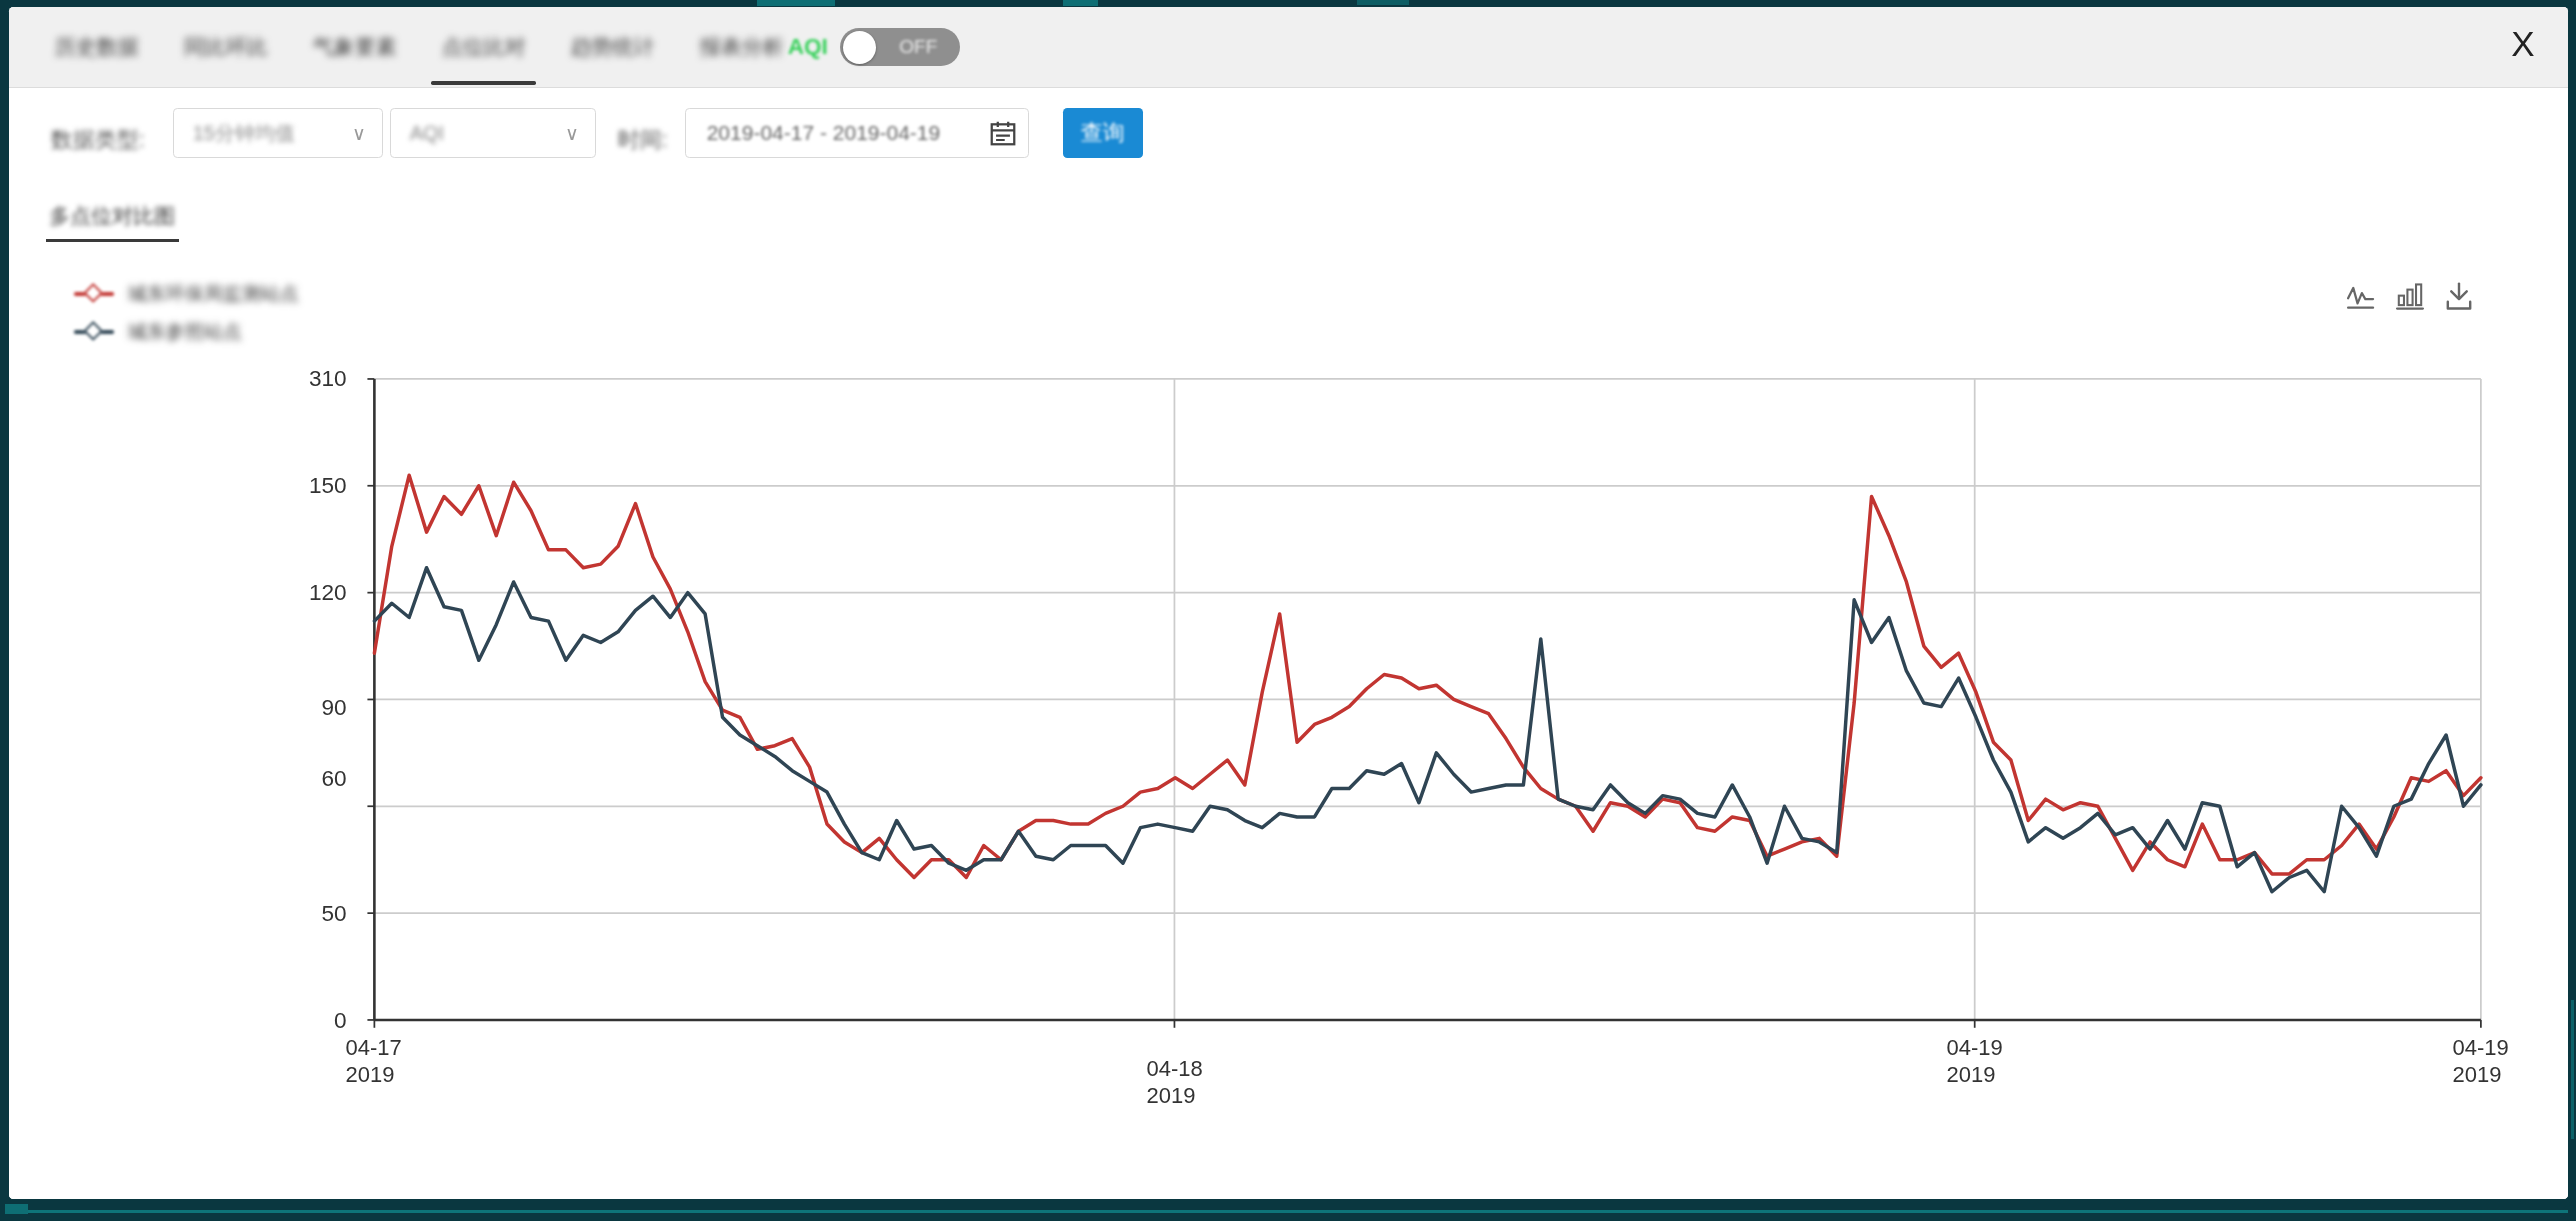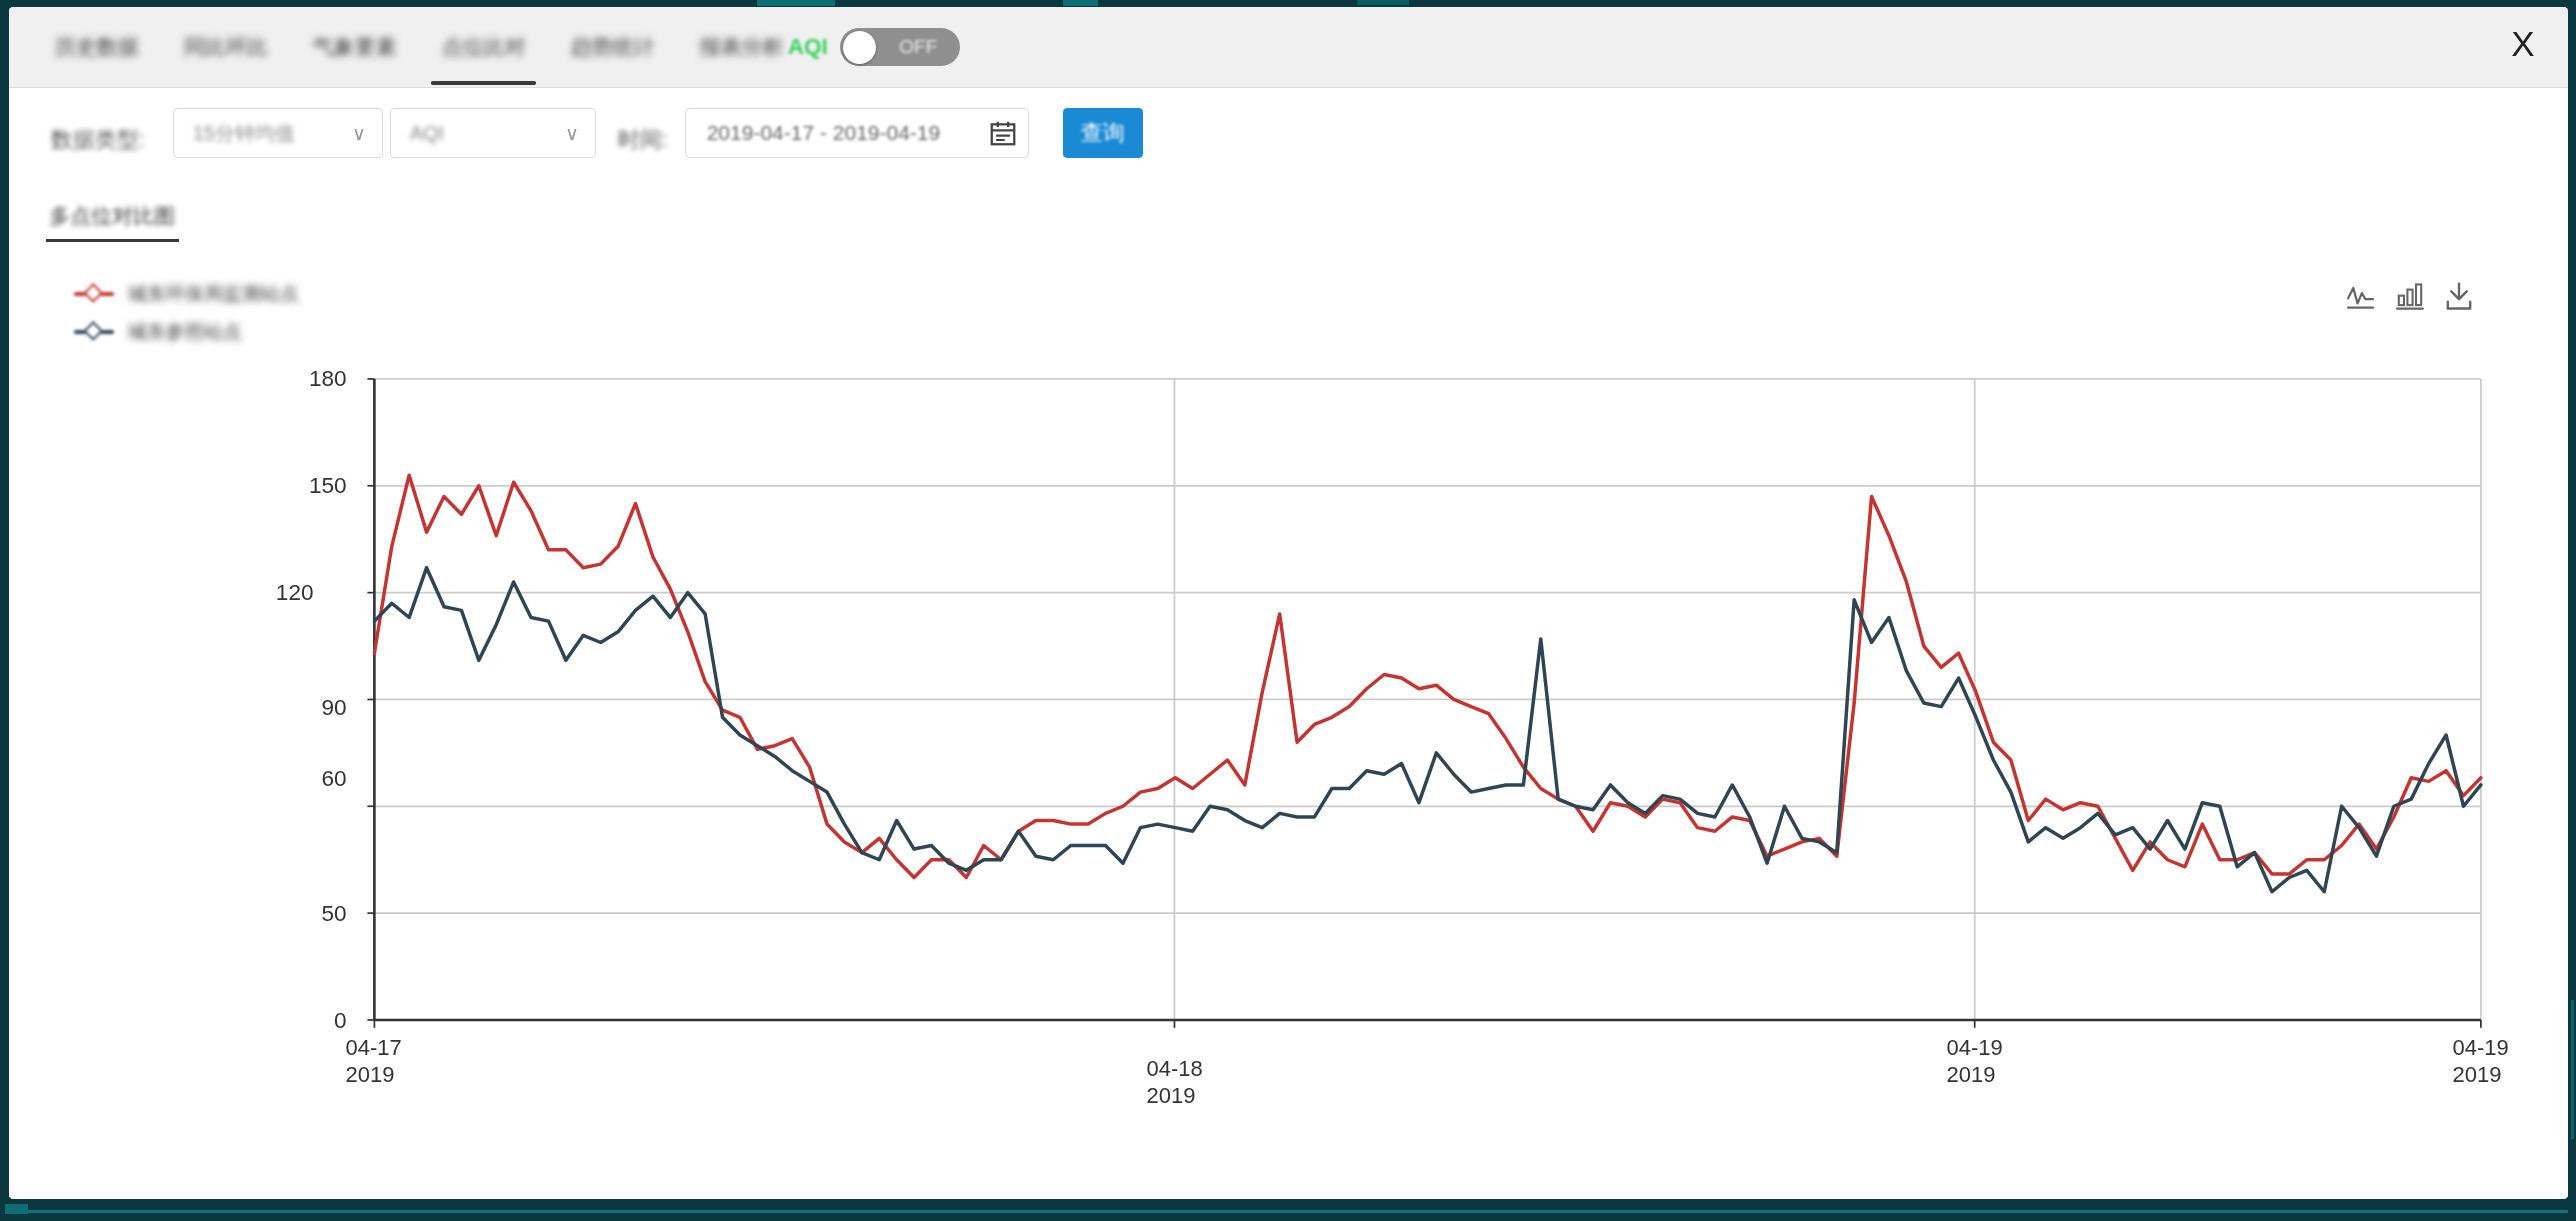--- a/index.html
+++ b/index.html
@@ -217,23 +217,23 @@
       <line x1="8" y1="8" x2="8" y2="745" stroke="#333" stroke-width="3"></line>
       <line x1="8" y1="745" x2="2430" y2="745" stroke="#333" stroke-width="3"></line>
       <polyline points="8.0,323.3 28.0,200.4 48.0,118.6 68.0,184.1 88.1,143.1 108.1,163.6 128.1,130.8 148.1,188.2 168.1,126.7 188.1,159.5 208.2,204.5 228.2,204.5 248.2,225.0 268.2,220.9 288.2,200.4 308.2,151.3 328.3,212.7 348.3,249.6 368.3,298.7 388.3,356.0 408.3,388.8 428.3,397.0 448.4,433.8 468.4,429.7 488.4,421.5 508.4,454.3 528.4,519.8 548.4,540.3 568.5,552.6 588.5,536.2 608.5,560.8 628.5,581.2 648.5,560.8 668.5,560.8 688.6,581.2 708.6,544.4 728.6,560.8 748.6,528.0 768.6,515.7 788.6,515.7 808.7,519.8 828.7,519.8 848.7,507.5 868.7,499.3 888.7,483.0 908.7,478.9 928.8,466.6 948.8,478.9 968.8,462.5 988.8,446.1 1008.8,474.8 1028.8,368.3 1048.9,278.2 1068.9,425.6 1088.9,405.2 1108.9,397.0 1128.9,384.7 1148.9,364.2 1169.0,347.8 1189.0,351.9 1209.0,364.2 1229.0,360.1 1249.0,376.5 1269.0,384.7 1289.1,392.9 1309.1,421.5 1329.1,454.3 1349.1,478.9 1369.1,491.1 1389.1,499.3 1409.2,528.0 1429.2,495.2 1449.2,499.3 1469.2,511.6 1489.2,491.1 1509.2,495.2 1529.3,523.9 1549.3,528.0 1569.3,511.6 1589.3,515.7 1609.3,556.7 1629.3,548.5 1649.4,540.3 1669.4,536.2 1689.4,556.7 1709.4,380.6 1729.4,143.1 1749.4,188.2 1769.5,241.4 1789.5,315.1 1809.5,339.6 1829.5,323.3 1849.5,368.3 1869.5,425.6 1889.6,446.1 1909.6,515.7 1929.6,491.1 1949.6,503.4 1969.6,495.2 1989.6,499.3 2009.7,536.2 2029.7,573.0 2049.7,540.3 2069.7,560.8 2089.7,568.9 2109.7,519.8 2129.8,560.8 2149.8,560.8 2169.8,552.6 2189.8,577.1 2209.8,577.1 2229.8,560.8 2249.9,560.8 2269.9,544.4 2289.9,519.8 2309.9,548.5 2329.9,511.6 2349.9,466.6 2370.0,470.7 2390.0,458.4 2410.0,487.1 2430.0,466.6" fill="none" stroke="#c23531" stroke-width="4" stroke-linejoin="round" stroke-linecap="round"></polyline>
       <polyline points="8.0,286.4 28.0,265.9 48.0,282.3 68.0,225.0 88.1,270.0 108.1,274.1 128.1,331.5 148.1,290.5 168.1,241.4 188.1,282.3 208.2,286.4 228.2,331.5 248.2,302.8 268.2,311.0 288.2,298.7 308.2,274.1 328.3,257.8 348.3,282.3 368.3,253.7 388.3,278.2 408.3,397.0 428.3,417.4 448.4,429.7 468.4,442.0 488.4,458.4 508.4,470.7 528.4,483.0 548.4,519.8 568.5,552.6 588.5,560.8 608.5,515.7 628.5,548.5 648.5,544.4 668.5,564.8 688.6,573.0 708.6,560.8 728.6,560.8 748.6,528.0 768.6,556.7 788.6,560.8 808.7,544.4 828.7,544.4 848.7,544.4 868.7,564.8 888.7,523.9 908.7,519.8 928.8,523.9 948.8,528.0 968.8,499.3 988.8,503.4 1008.8,515.7 1028.8,523.9 1048.9,507.5 1068.9,511.6 1088.9,511.6 1108.9,478.9 1128.9,478.9 1148.9,458.4 1169.0,462.5 1189.0,450.2 1209.0,495.2 1229.0,437.9 1249.0,462.5 1269.0,483.0 1289.1,478.9 1309.1,474.8 1329.1,474.8 1349.1,306.9 1369.1,491.1 1389.1,499.3 1409.2,503.4 1429.2,474.8 1449.2,495.2 1469.2,507.5 1489.2,487.1 1509.2,491.1 1529.3,507.5 1549.3,511.6 1569.3,474.8 1589.3,511.6 1609.3,564.8 1629.3,499.3 1649.4,536.2 1669.4,540.3 1689.4,552.6 1709.4,261.9 1729.4,311.0 1749.4,282.3 1769.5,343.7 1789.5,380.6 1809.5,384.7 1829.5,351.9 1849.5,397.0 1869.5,446.1 1889.6,483.0 1909.6,540.3 1929.6,523.9 1949.6,536.2 1969.6,523.9 1989.6,507.5 2009.7,532.1 2029.7,523.9 2049.7,548.5 2069.7,515.7 2089.7,548.5 2109.7,495.2 2129.8,499.3 2149.8,568.9 2169.8,552.6 2189.8,597.6 2209.8,581.2 2229.8,573.0 2249.9,597.6 2269.9,499.3 2289.9,523.9 2309.9,556.7 2329.9,499.3 2349.9,491.1 2370.0,450.2 2390.0,417.4 2410.0,499.3 2430.0,474.8" fill="none" stroke="#2f4554" stroke-width="4" stroke-linejoin="round" stroke-linecap="round"></polyline>
     </svg>
   <div id="y-labels">
       <div class="y-tick-label" style="top: 1000px;">0</div>
       <div class="y-tick-label" style="top: 893px;">50</div>
       <div class="y-tick-label" style="top: 758px;">60</div>
       <div class="y-tick-label" style="top: 679px; margin-top: 8px;">90</div>
-      <div class="y-tick-label" style="top: 572px; text-align: center;">120</div>
+      <div class="y-tick-label" style="top: 572px;">120</div>
       <div class="y-tick-label" style="top: 465px;">150</div>
-      <div class="y-tick-label" style="top: 358px;">180</div>
+      <div class="y-tick-label" style="top: 358px;">310</div>
     </div>
   <div id="x-labels">
       <div class="x-tick-label" style="left: 365px;">
         <div>04-17</div>
         <div>2019</div>
       </div>
       <div class="x-tick-label" style="left: 1166px; margin-top: 21px;">
         <div>04-18</div>
         <div>2019</div>
       </div>

